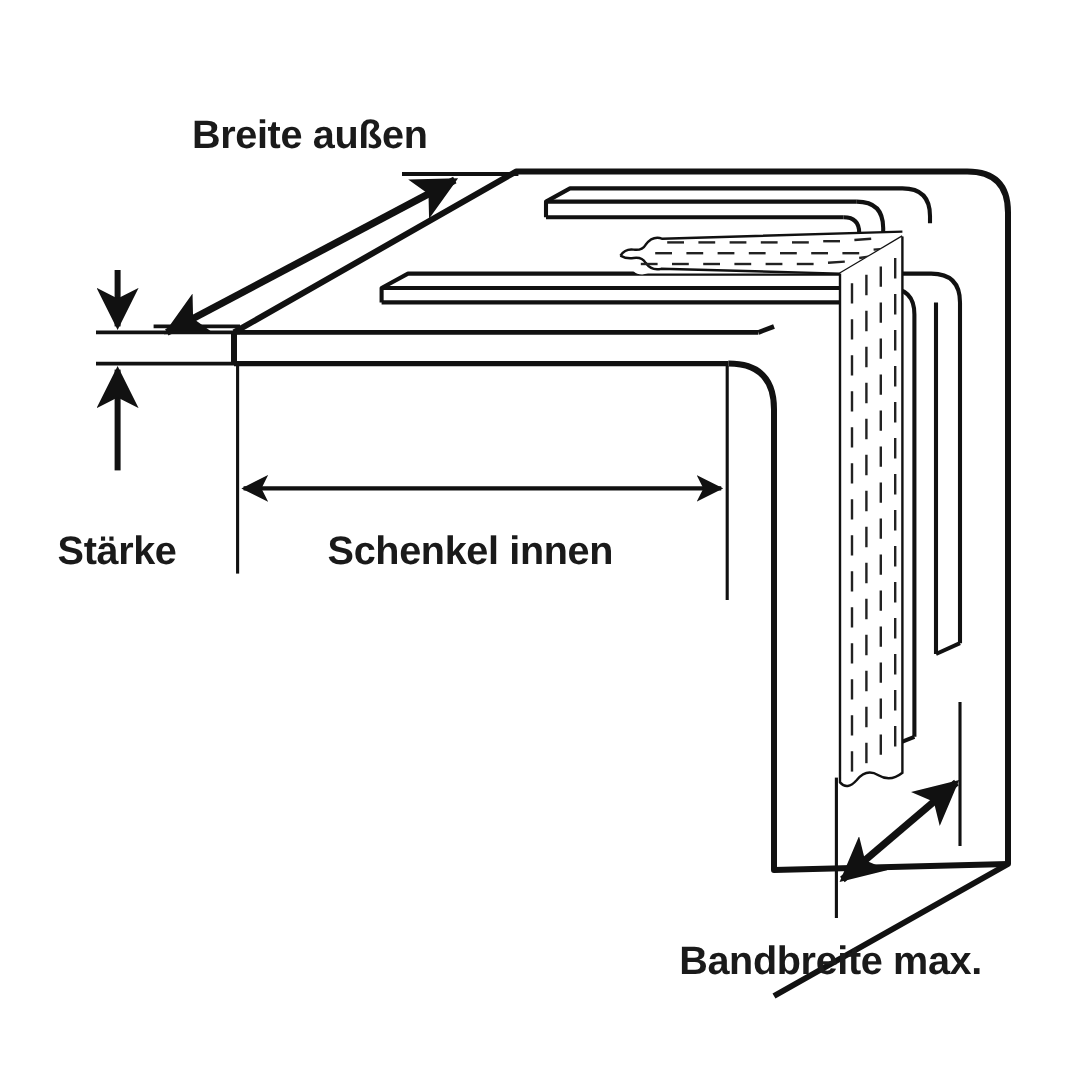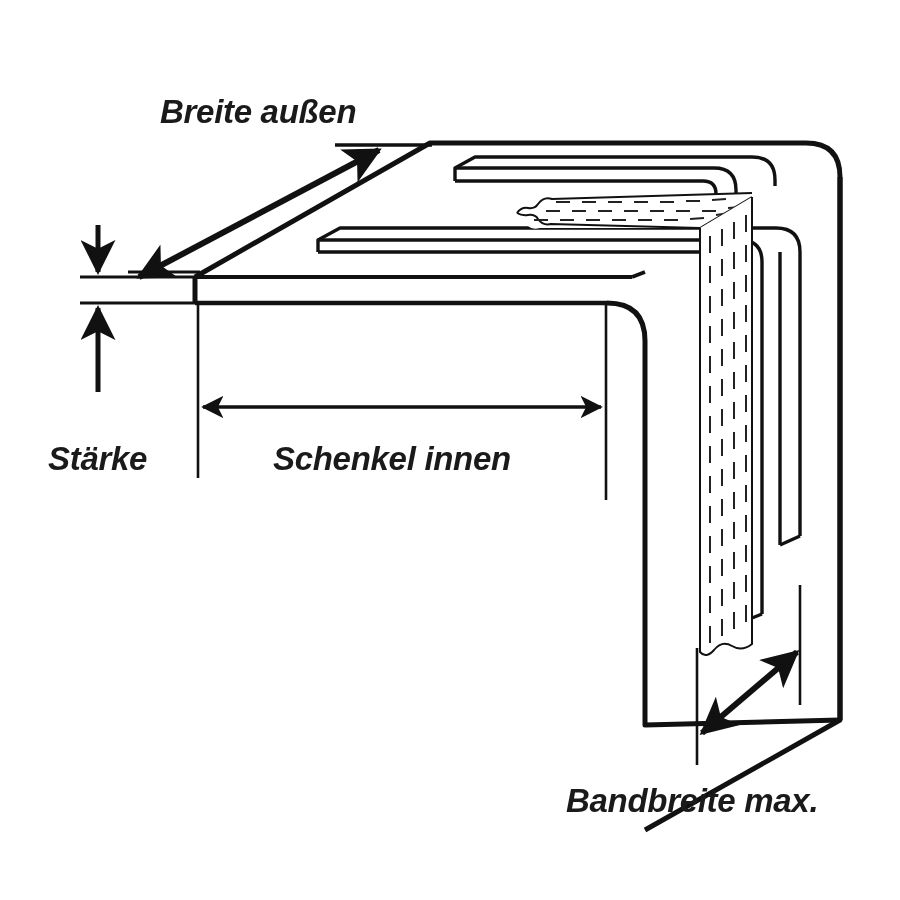--- a/index.html
+++ b/index.html
@@ -11,21 +11,20 @@
     width: 900px;
     height: 900px;
     font-family: "Liberation Sans", sans-serif;
   }
   #diagram-root {
     position: relative;
     width: 900px;
     height: 900px;
     background: #86efac;
     overflow: hidden;
-    font-style: italic;
   }
   svg#technical-drawing {
     display: block;
     width: 900px;
     height: 900px;
   }
   .dim-label {
     font-family: "Liberation Sans", sans-serif;
     font-weight: bold;
     font-size: 33px;

